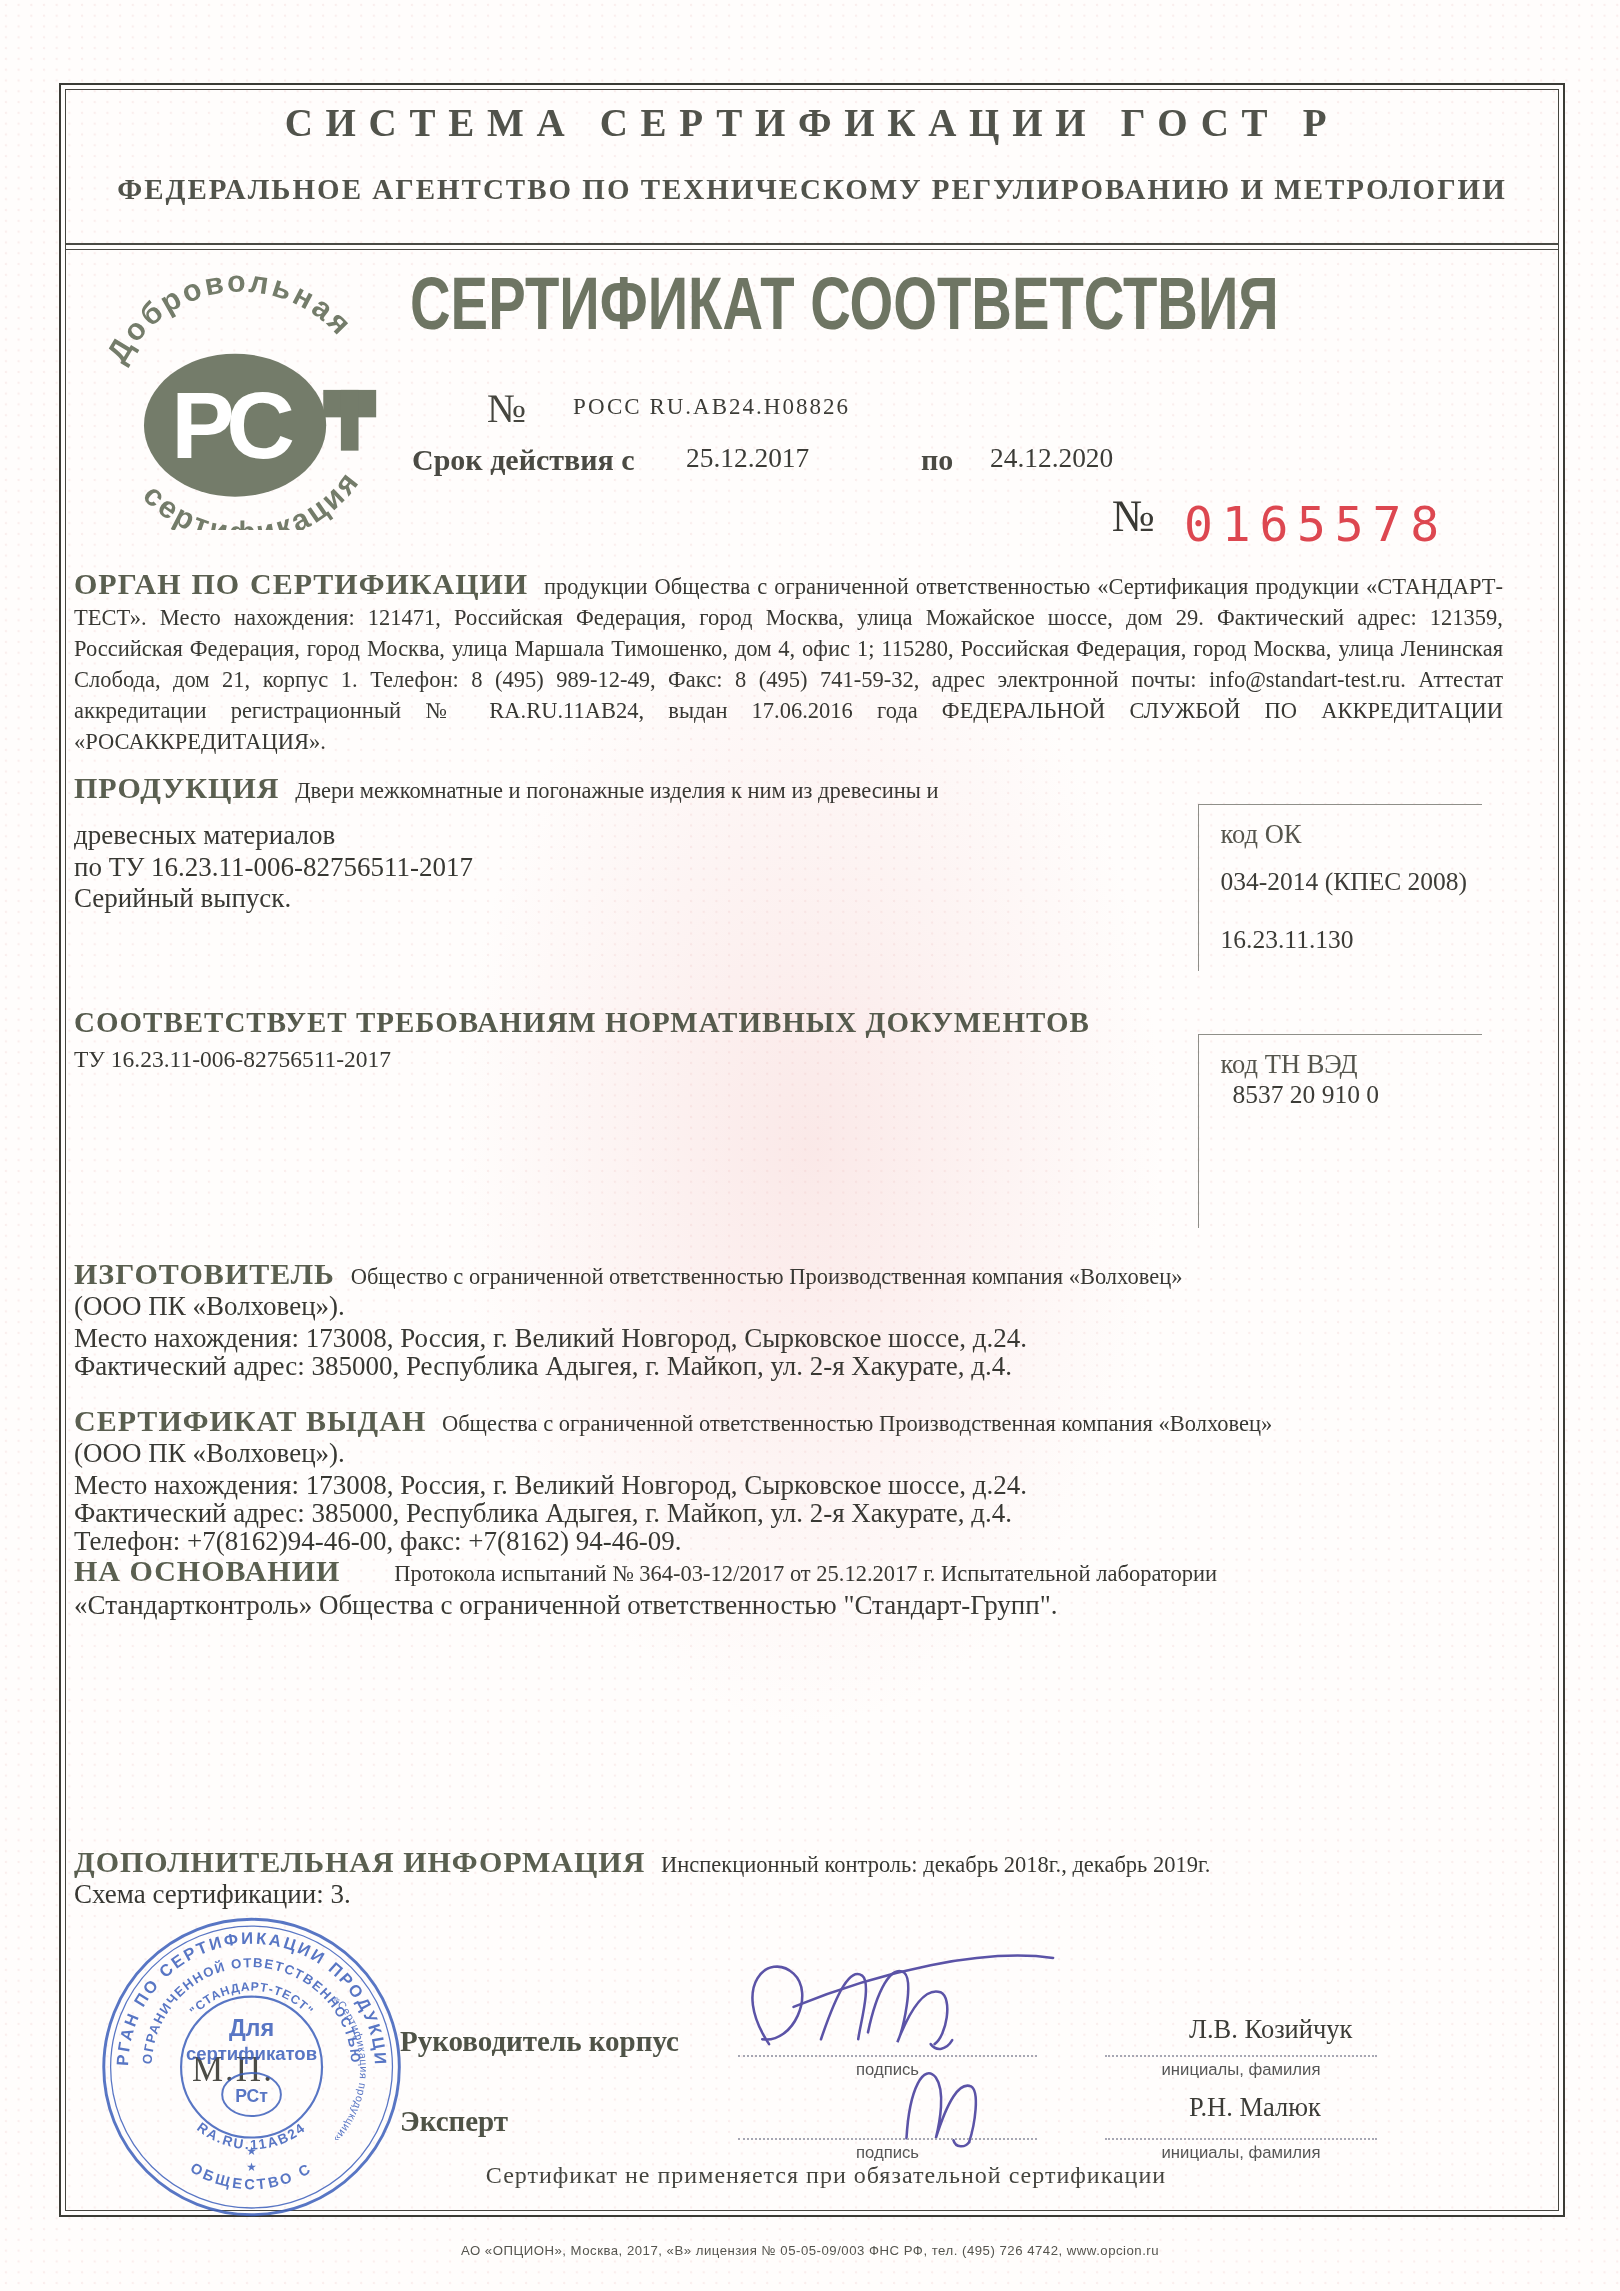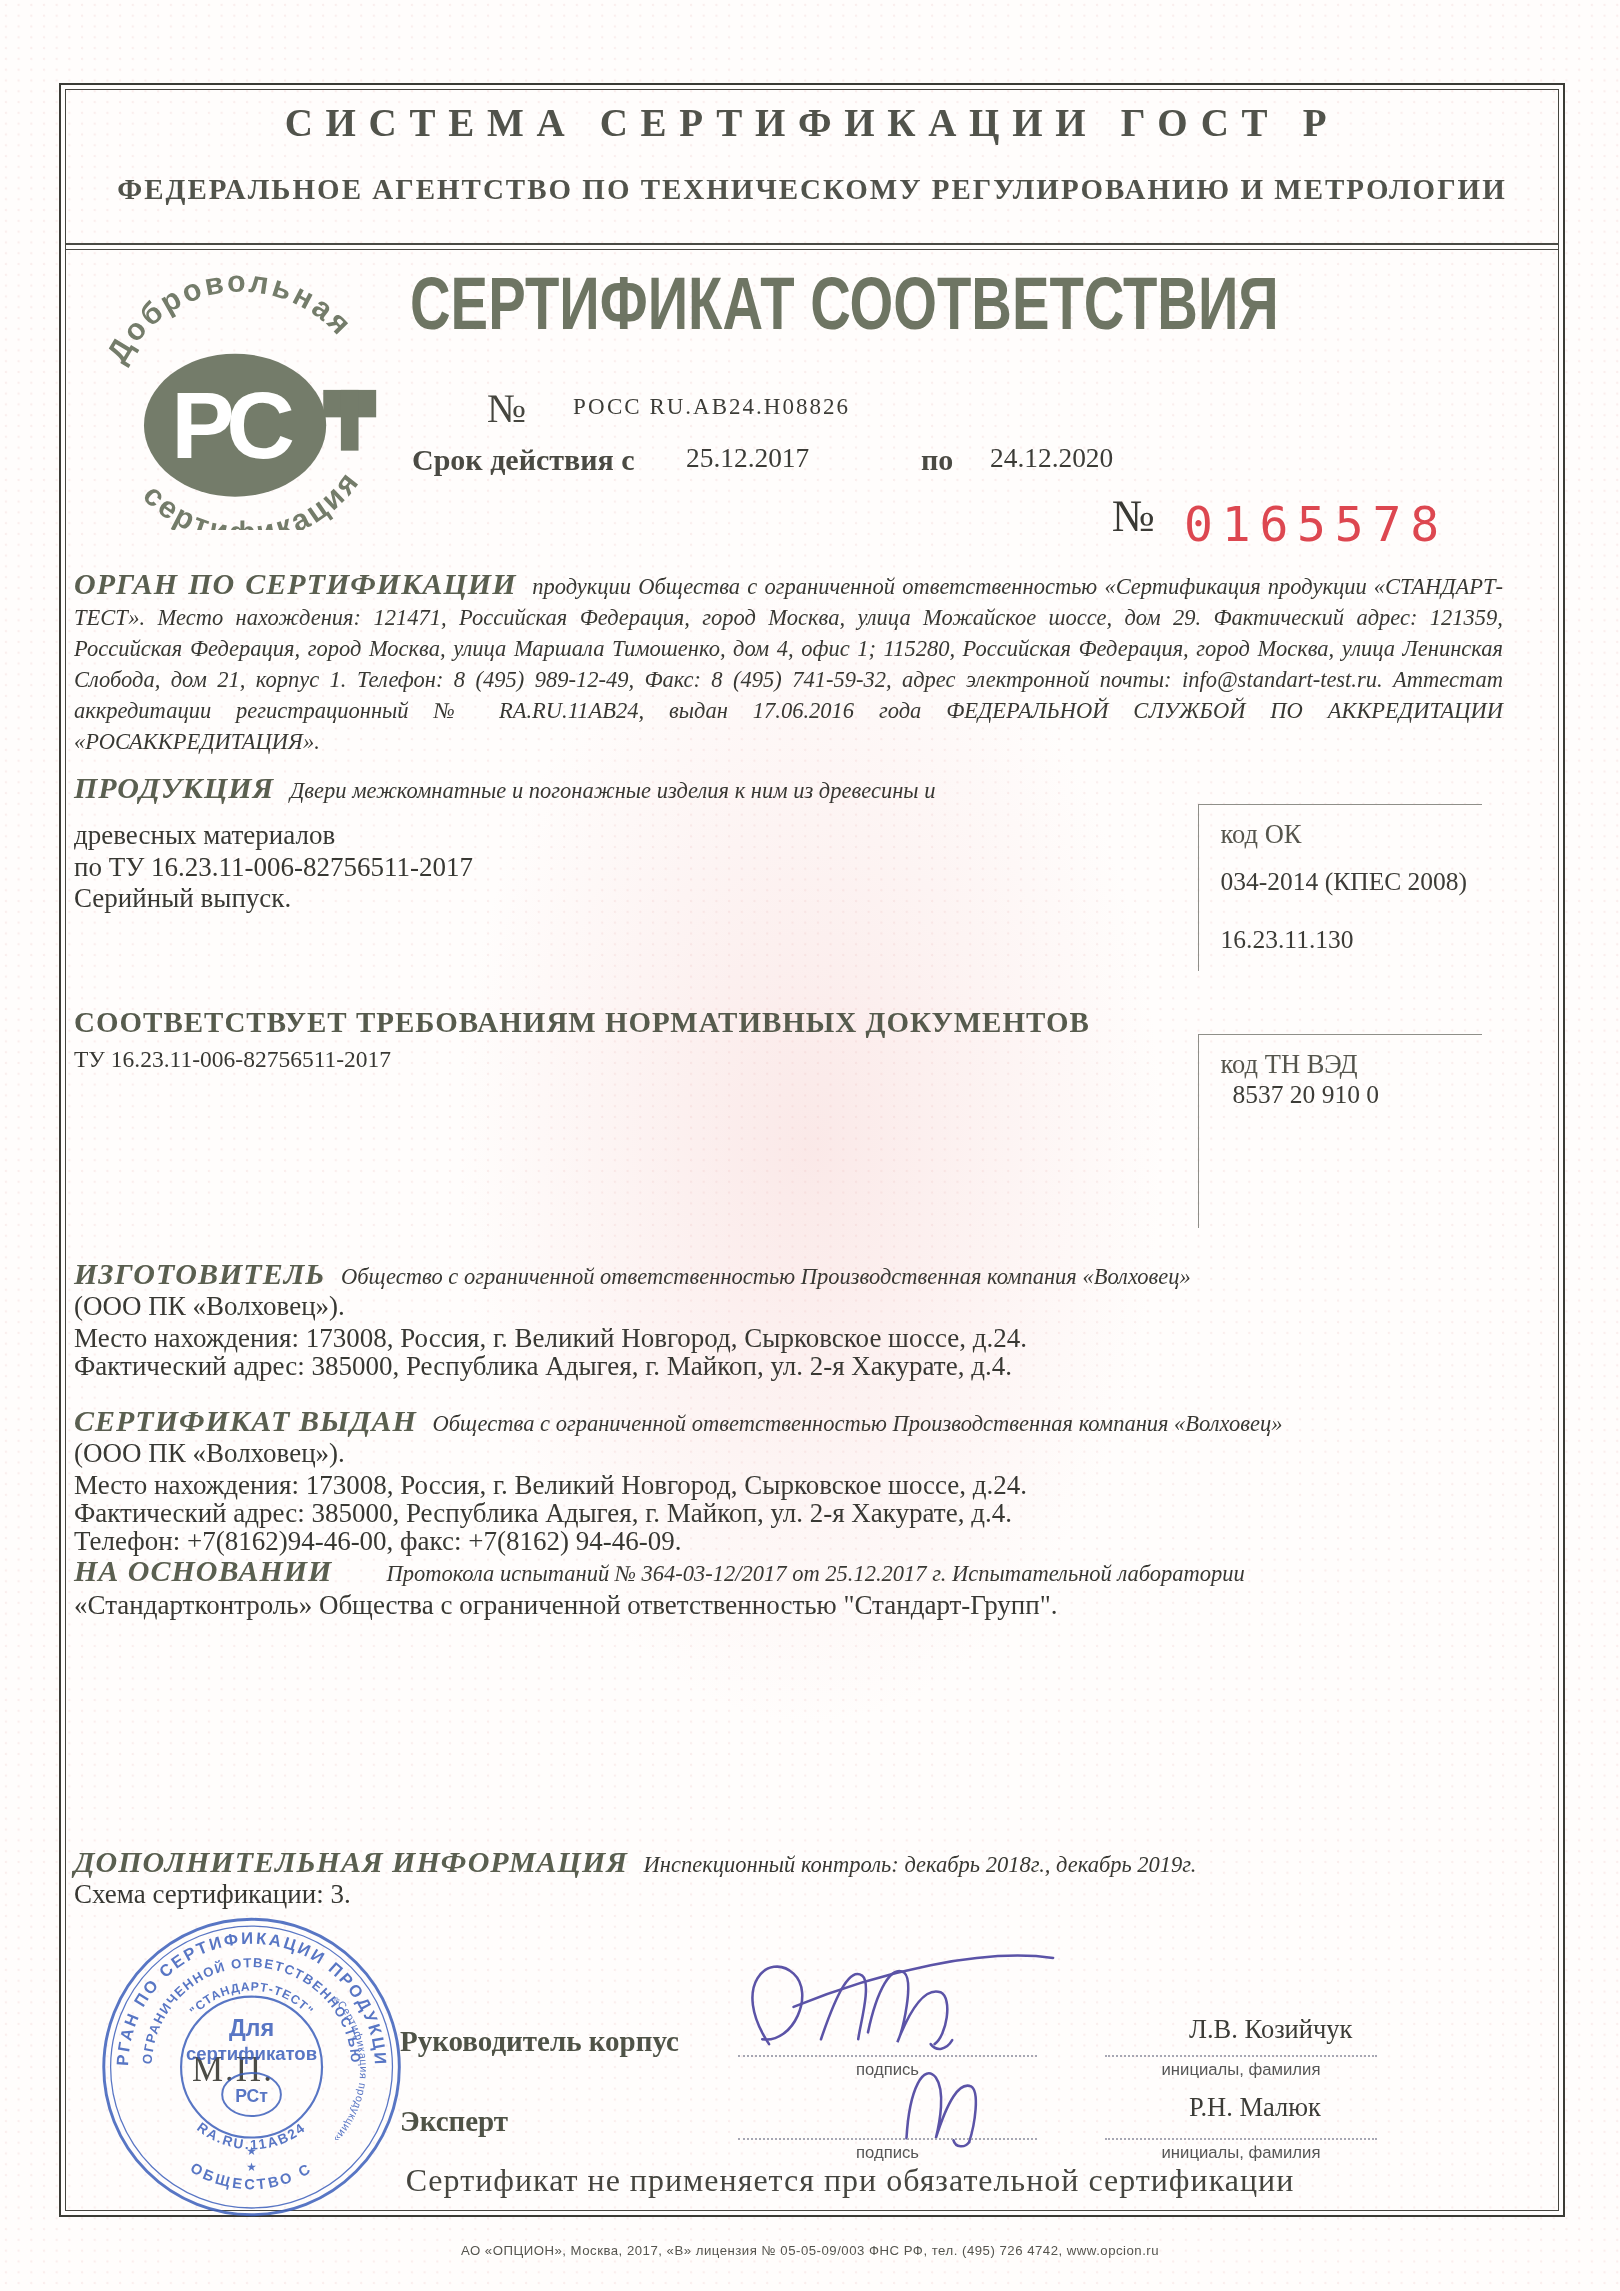--- a/index.html
+++ b/index.html
@@ -27,34 +27,34 @@
   .num-sign{left:487px;top:384px;font-size:41px;color:#46463f;}
   .num-val{left:573px;top:394px;font-size:23px;letter-spacing:2px;color:#3c3c37;}
   .val-label{left:412px;top:443px;font-size:30px;font-weight:bold;color:#4a4a43;}
   .val-from{left:686px;top:443px;font-size:27.4px;color:#3c3c37;}
   .val-po{left:921px;top:443px;font-size:30px;font-weight:bold;color:#4a4a43;}
   .val-to{left:990px;top:443px;font-size:27.4px;color:#3c3c37;}
   .ser-sign{left:1112px;top:490px;font-size:45px;color:#3a3a35;}
   .ser-val{left:1184px;top:496px;font-family:"DejaVu Sans Mono",monospace;font-size:48px;
     font-weight:500;letter-spacing:8.8px;color:#dd4750;}
   
-  .sec{margin:0;text-align:justify;font-size:22.5px;line-height:31px;color:#383833;font-style:italic;}
+  .sec{margin:0;text-align:justify;font-size:22.5px;line-height:31px;color:#383833;}
   .sec .h{font-size:30px;font-weight:bold;color:#5a5f50;letter-spacing:1px;padding-right:15.7px;line-height:31px;}
   .bline{font-size:27px;line-height:28px;color:#383833;}
   .codebox{border-top:1px solid #8f8f89;border-left:1px solid #8f8f89;box-sizing:border-box;
     padding:13.7px 0 0 21.6px;color:#4c4c45;}
   .codebox .lbl{font-size:26.5px;color:#55554d;}
   .codebox .v{font-size:25.5px;color:#3c3c37;}
   .sig-role{font-size:29px;font-weight:bold;color:#4f5347;white-space:nowrap;}
   .sig-line{border-bottom:2px dotted #a7a7b3;height:1px;}
   .sig-cap{font-size:16.7px;font-family:"Liberation Sans",sans-serif;color:#55555;color:#565656;
     text-align:center;}
   .sig-name{font-size:26.5px;color:#3c3c37;white-space:nowrap;}
   .mp{font-size:35px;color:#4c4c46;letter-spacing:2px;}
-  .footnote{left:59px;top:2162px;width:1534px;text-align:center;font-size:32px;color:#45453f;letter-spacing:1px;margin-left:24px;}
+  .footnote{left:59px;top:2162px;width:1534px;text-align:center;font-size:24px;color:#45453f;letter-spacing:1px;}
   .imprint{left:0;top:2243px;width:1620px;text-align:center;font-family:"Liberation Sans",sans-serif;
     font-size:13.2px;color:#55554f;letter-spacing:0.5px;}
   svg text{font-family:"Liberation Sans",sans-serif;}
 </style>
 </head>
 <body>
 
 <div class="page">
 
   <div class="frame">

